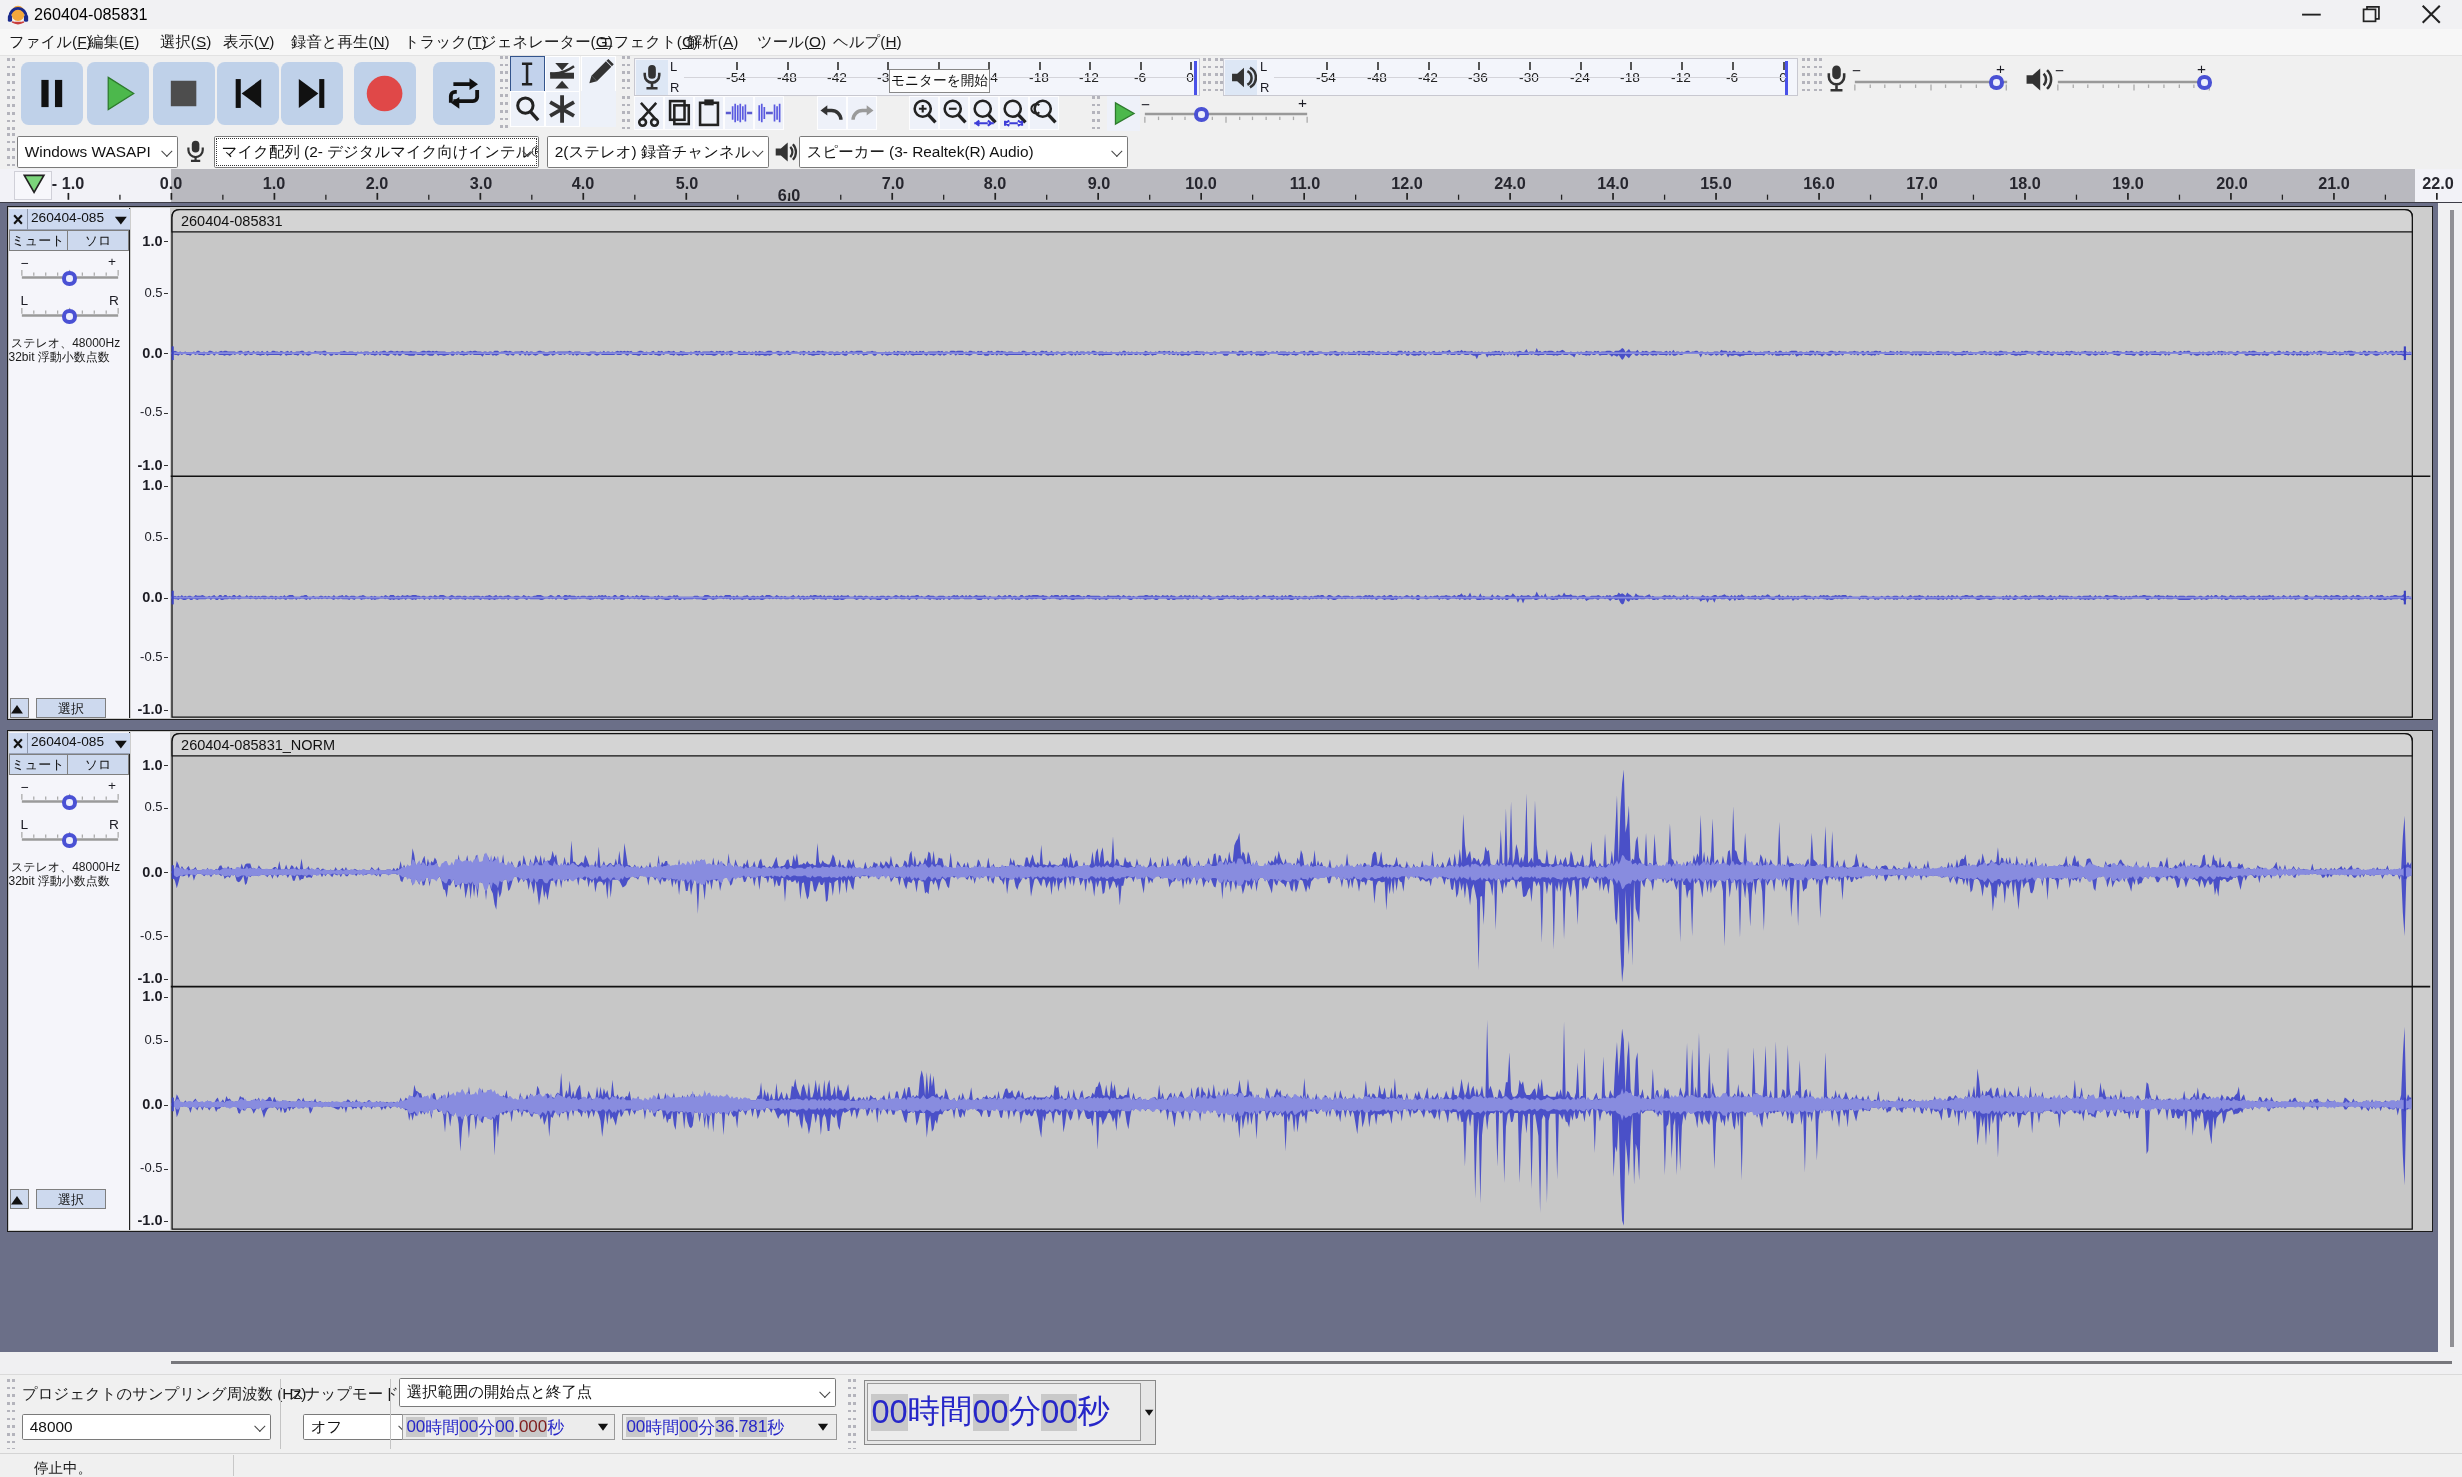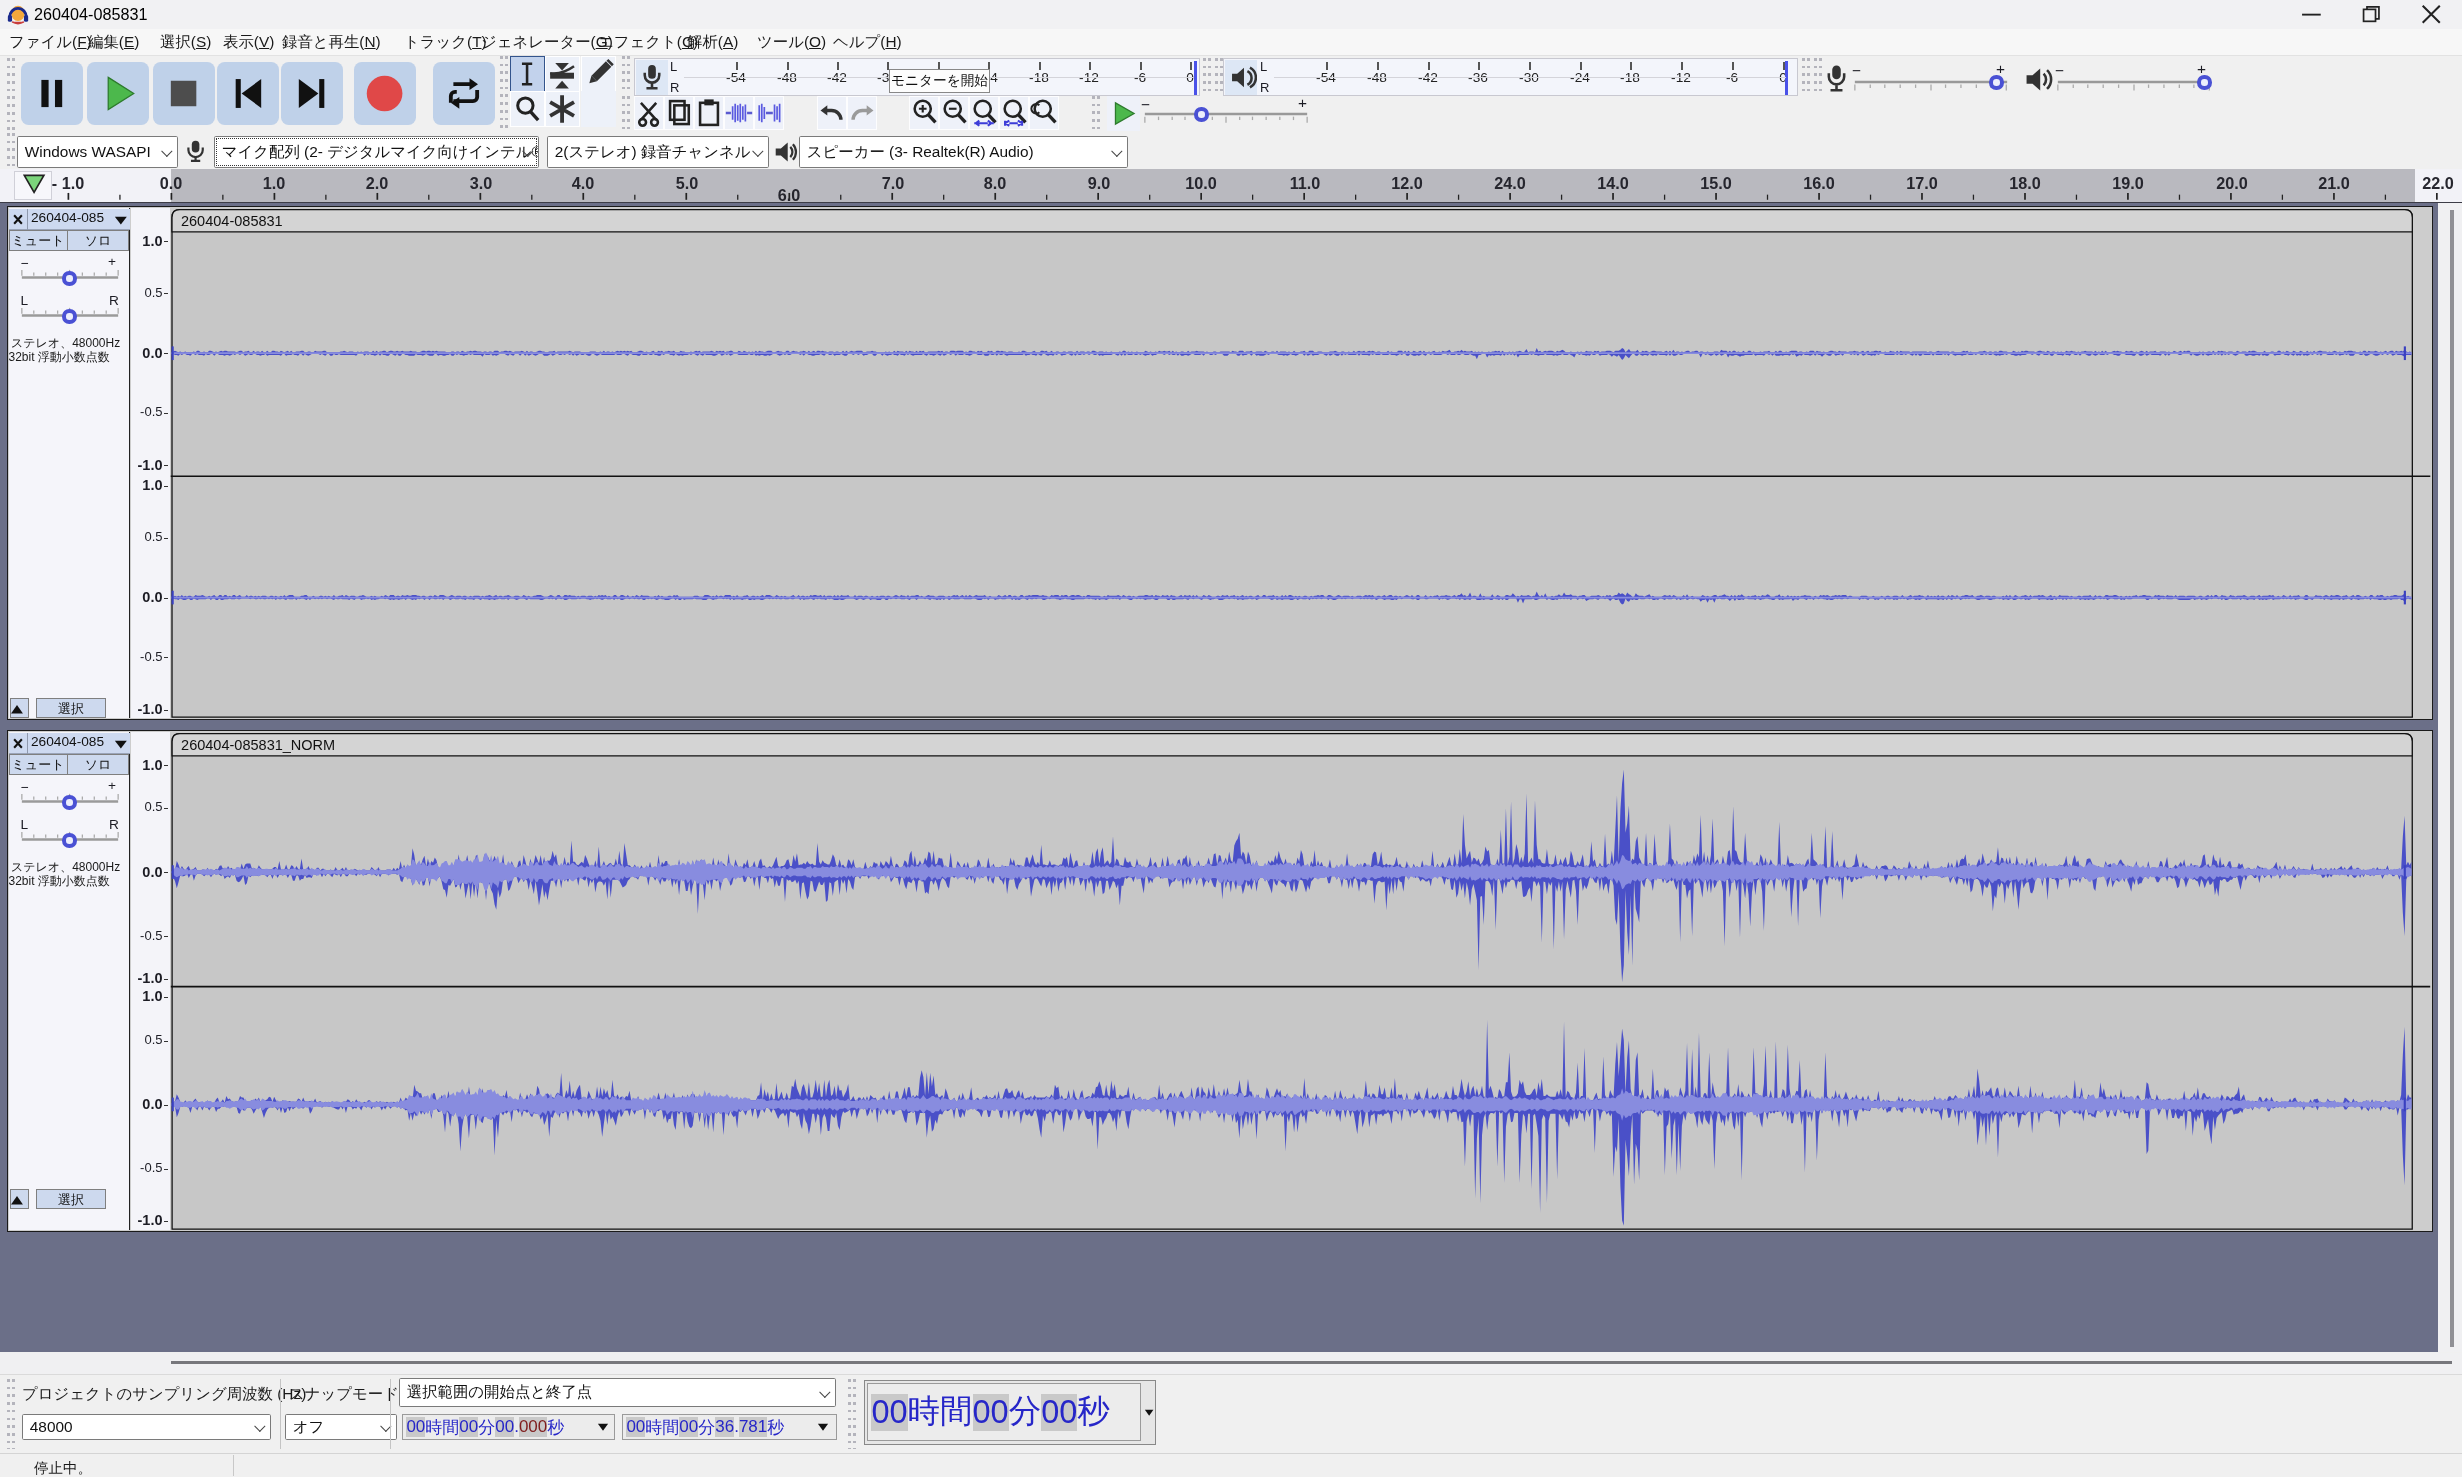--- a/index.html
+++ b/index.html
@@ -37,21 +37,21 @@
       <path d="M7 5 V2 h14 v14 h-4" fill="none" stroke="#222" stroke-width="2"></path>
     </svg>
 <svg class="abs" style="left:2421px;top:4.3px" width="20.5" height="20.5" viewBox="0 0 24 24">
       <path d="M2 2 L22 22 M22 2 L2 22" stroke="#222" stroke-width="2.4"></path>
     </svg>
 <div class="abs" style="left:0;top:29px;width:2462px;height:26px;background:#f7f7f7"></div>
 <div class="mlabel" style="left:9px;top:29px">ファイル(<u>F</u>)</div>
 <div class="mlabel" style="left:88px;top:29px">編集(<u>E</u>)</div>
 <div class="mlabel" style="left:160px;top:29px">選択(<u>S</u>)</div>
 <div class="mlabel" style="left:223px;top:29px">表示(<u>V</u>)</div>
-<div class="mlabel" style="left:282px;top:29px">録音と再生(<u>N</u>)</div>
+<div class="mlabel" style="left:291px;top:29px">録音と再生(<u>N</u>)</div>
 <div class="mlabel" style="left:404px;top:29px">トラック(<u>T</u>)</div>
 <div class="mlabel" style="left:481px;top:29px">ジェネレーター(<u>G</u>)</div>
 <div class="mlabel" style="left:598px;top:29px">エフェクト(<u>C</u>)</div>
 <div class="mlabel" style="left:687px;top:29px">解析(<u>A</u>)</div>
 <div class="mlabel" style="left:757px;top:29px">ツール(<u>O</u>)</div>
 <div class="mlabel" style="left:833px;top:29px">ヘルプ(<u>H</u>)</div>
 <div class="abs" style="left:0;top:55px;width:2462px;height:116px;background:#f0f0f0;border-top:0.9px solid #e2e2e2"></div>
 <div class="grip" style="left:6.8px;top:58px;height:75px"></div>
 <div class="grip" style="left:500px;top:56px;height:72px"></div>
 <div class="grip" style="left:622px;top:56px;height:38px"></div>
@@ -611,21 +611,21 @@
 <line x1="0" y1="298" x2="2645" y2="298" stroke="#111" stroke-width="2"></line>
 </svg>
     <div class="abs" style="left:0;top:1353px;width:2462px;height:21.4px;background:#f0f0f2"></div>
     <div class="abs" style="left:171px;top:1361px;width:2281px;height:3.4px;background:#77777c"></div>
     <div class="abs" style="left:0;top:1374px;width:2462px;height:80px;background:#f0f0f0;border-top:0.9px solid #dadada"></div>
     <div class="grip" style="left:6.8px;top:1379px;height:70px"></div>
     <div class="mlabel" style="left:22px;top:1381px">プロジェクトのサンプリング周波数 (Hz)</div>
     <div class="combo" style="left:22px;top:1414px;width:249px;height:26px">48000<span class="chev"></span></div>
     <div class="abs" style="left:280px;top:1379px;width:0.9px;height:70px;background:#c4c4c4"></div>
     <div class="mlabel" style="left:289px;top:1381px">スナップモード</div>
-    <div class="combo" style="left:285px;top:1414px;width:112px;height:26px">オフ<span class="chev"></span></div>
+    <div class="combo" style="left:303px;top:1414px;width:112px;height:26px">オフ<span class="chev"></span></div>
     <div class="abs" style="left:390px;top:1379px;width:0.9px;height:70px;background:#c4c4c4"></div>
     <div class="combo" style="left:399px;top:1378px;width:437px;height:29px">選択範囲の開始点と終了点<span class="chev"></span></div>
     <div class="abs" style="left:402px;top:1414px;width:213px;height:26px;background:#ececec;border:0.9px solid #9a9a9a;display:flex;align-items:center;padding-left:3.4px">
       <span style="background:#c9c9c9;color:#2626c8;font-size:17px;white-space:pre;position:relative;top:0px">00</span>
       <span style="color:#2626c8;font-size:17px;white-space:pre;position:relative;top:0px">時間</span>
       <span style="background:#c9c9c9;color:#2626c8;font-size:17px;white-space:pre;position:relative;top:0px">00</span>
       <span style="color:#2626c8;font-size:17px;white-space:pre;position:relative;top:0px">分</span>
       <span style="background:#c9c9c9;color:#2626c8;font-size:17px;white-space:pre;position:relative;top:0px">00</span>
       <span style="color:#2626c8;font-size:17px;white-space:pre;position:relative;top:0px">.</span>
       <span style="background:#c9c9c9;color:#7f1d1d;font-size:17px;white-space:pre;position:relative;top:0px">000</span>

